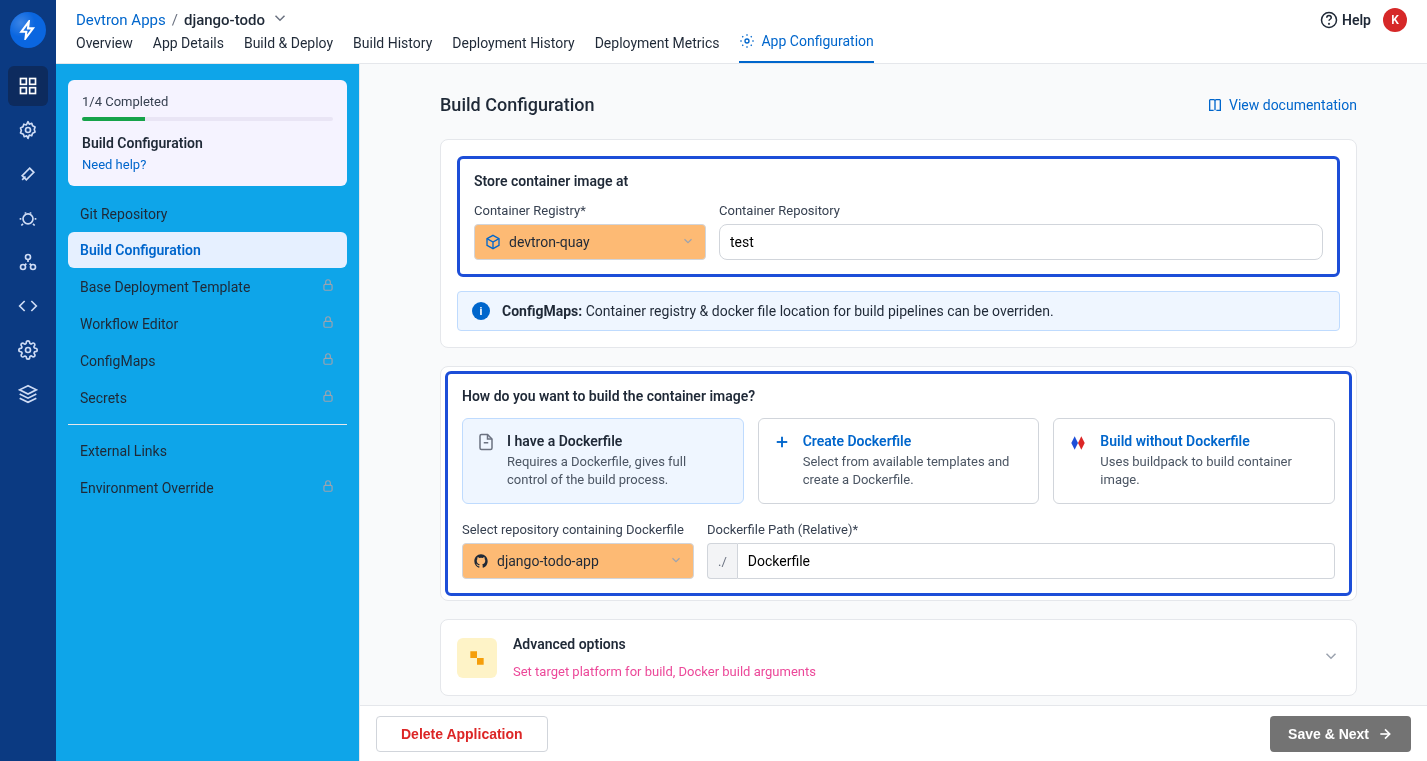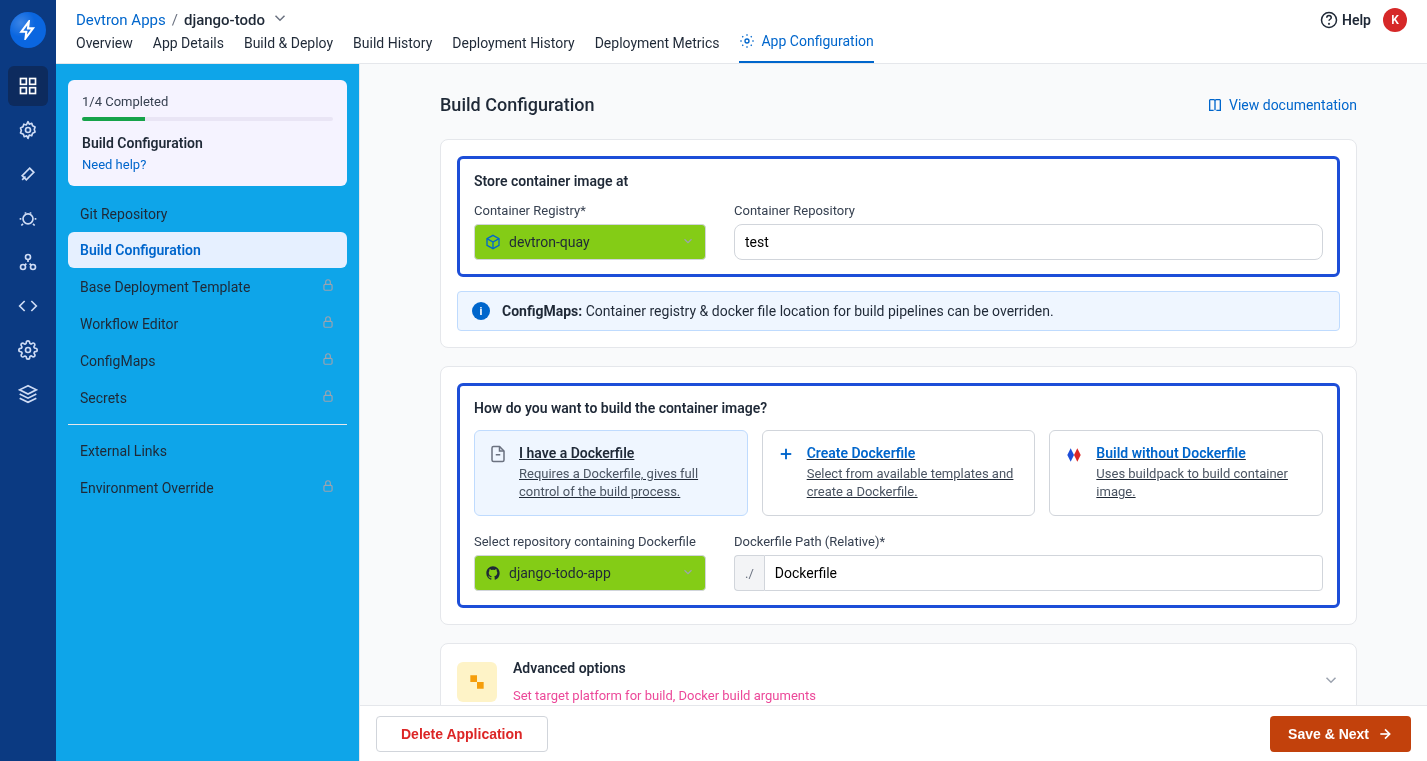--- a/index.html
+++ b/index.html
@@ -55,52 +55,52 @@
   .main { flex: 1; overflow-y: auto; background: #f9fafb; }
   .main-inner { padding: 30px 70px 30px 80px; background: #f9fafb; }
   .page-header { display: flex; justify-content: space-between; align-items: center; margin-bottom: 24px; }
   .page-title { font-size: 18px; color: #1f2937; font-weight: 500; }
   .docs-link { color: #0066cc; display: flex; align-items: center; gap: 6px; cursor: pointer; font-size: 14px; }
   
   .card { background: #fff; border: 1px solid #e5e7eb; border-radius: 8px; padding: 16px; margin-bottom: 18px; }
   .highlight-box { border: 3px solid #1d4ed8; border-radius: 6px; padding: 14px; margin-bottom: 14px; }
   .section-title { font-weight: 600; margin-bottom: 14px; font-size: 14px; }
   
-  .form-row { display: flex; gap: 28px; }
+  .form-row { display: flex; gap: 13px; }
   .form-group { display: flex; flex-direction: column; gap: 6px; }
   .form-label { font-size: 13px; color: #374151; }
-  .select-box { border: 1px solid #d1d5db; border-radius: 4px; height: 36px; display: flex; align-items: center; padding: 0 10px; gap: 8px; cursor: pointer; background: #84cc16; }
+  .select-box { border: 1px solid #d1d5db; border-radius: 4px; height: 36px; display: flex; align-items: center; padding: 0 10px; gap: 8px; cursor: pointer; background: #fdba74; }
   .select-box.w230 { width: 232px; }
   .select-box .chev { margin-left: auto; color: #9ca3af; }
   .text-input { border: 1px solid #d1d5db; border-radius: 8px; height: 36px; padding: 0 10px; background: #fff; font-size: 14px; font-family: inherit; }
   
   .info-banner { background: #eff6ff; border: 1px solid #bfdbfe; border-radius: 4px; padding: 10px 14px; display: flex; align-items: center; gap: 12px; font-size: 14px; }
   .info-icon { width: 18px; height: 18px; border-radius: 50%; background: #0066cc; color: #fff; display: flex; align-items: center; justify-content: center; font-size: 11px; font-weight: bold; flex-shrink: 0; }
   
-  .build-options { display: flex; gap: 14px; margin-bottom: 18px; text-decoration: underline; }
+  .build-options { display: flex; gap: 14px; margin-bottom: 18px; }
   .build-opt { flex: 1; border: 1px solid #d1d5db; border-radius: 6px; padding: 14px; display: flex; gap: 12px; cursor: pointer; }
   .build-opt.selected { background: #eff6ff; border-color: #bfdbfe; }
   .build-opt-icon { color: #6b7280; flex-shrink: 0; }
   .build-opt.unselected .build-opt-title { color: #0066cc; }
   .build-opt-title { font-weight: 600; margin-bottom: 4px; font-size: 14px; }
   .build-opt-desc { font-size: 13px; color: #4b5563; line-height: 1.4; }
   
   .path-prefix { border: 1px solid #d1d5db; border-right: none; border-radius: 4px 0 0 4px; height: 36px; display: flex; align-items: center; padding: 0 10px; background: #f3f4f6; color: #6b7280; font-size: 13px; }
   .path-input { border-radius: 0 4px 4px 0; }
   
   .adv-card { display: flex; align-items: center; gap: 16px; }
   .adv-icon { width: 40px; height: 40px; background: #fef3c7; border-radius: 6px; display: flex; align-items: center; justify-content: center; color: #f59e0b; flex-shrink: 0; }
   .adv-title { font-weight: 600; margin-bottom: 12px; }
   .adv-desc { font-size: 13px; color: #ec4899; }
   .adv-chev { margin-left: auto; color: #9ca3af; cursor: pointer; }
   
   
   .footer { height: 56px; border-top: 1px solid #e5e7eb; display: flex; align-items: center; justify-content: space-between; padding: 0 16px; background: #fff; }
   .btn-delete { border: 1px solid #d1d5db; background: #fff; color: #dc2626; padding: 9px 24px; border-radius: 4px; font-weight: 600; cursor: pointer; font-size: 14px; }
-  .btn-primary { background: #c2410c; color: #fff; border: none; padding: 10px 18px; border-radius: 4px; font-weight: 600; cursor: pointer; display: flex; align-items: center; gap: 8px; font-size: 14px; }
+  .btn-primary { background: #737373; color: #fff; border: none; padding: 10px 18px; border-radius: 4px; font-weight: 600; cursor: pointer; display: flex; align-items: center; gap: 8px; font-size: 14px; }
   
   .cube-icon { color: #0066cc; }
 </style>
 </head>
 <body>
 
 <div class="app">
 
   <div class="icon-rail">
     <div class="logo">
@@ -298,21 +298,21 @@
                     <input class="text-input" value="test" style="">
                   </div>
                 </div>
               </div>
               <div class="info-banner">
                 <span class="info-icon">i</span>
                 <span><strong>ConfigMaps:</strong> <span>Container registry &amp; docker file location for build pipelines can be overriden.</span></span>
               </div>
             </div>
 
-            <div class="card" style="padding:12px;">
+            <div class="card" style="padding:0;">
               <div class="highlight-box" style="margin:4px;">
                 <div class="section-title">How do you want to build the container image?</div>
                 <div class="build-options">
                   <div class="build-opt selected">
                     <span class="build-opt-icon"><svg width="18" height="18" viewBox="0 0 24 24" fill="none" stroke="currentColor" stroke-width="2">
                           <path d="M14 2H6a2 2 0 00-2 2v16a2 2 0 002 2h12a2 2 0 002-2V8l-6-6z"></path>
                           <polyline points="14 2 14 8 20 8"></polyline>
                           <line x1="9" y1="13" x2="15" y2="13"></line>
                         </svg></span>
                     <div>

